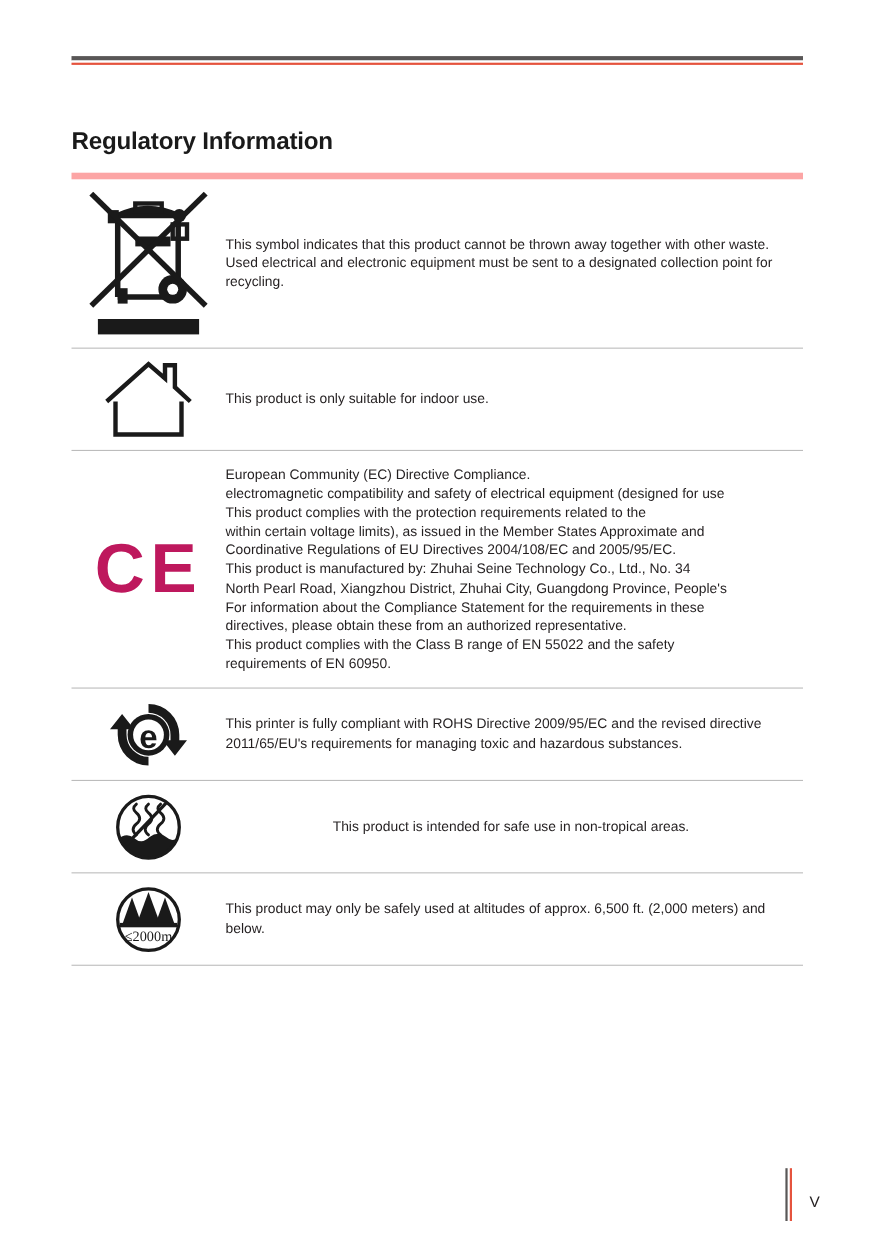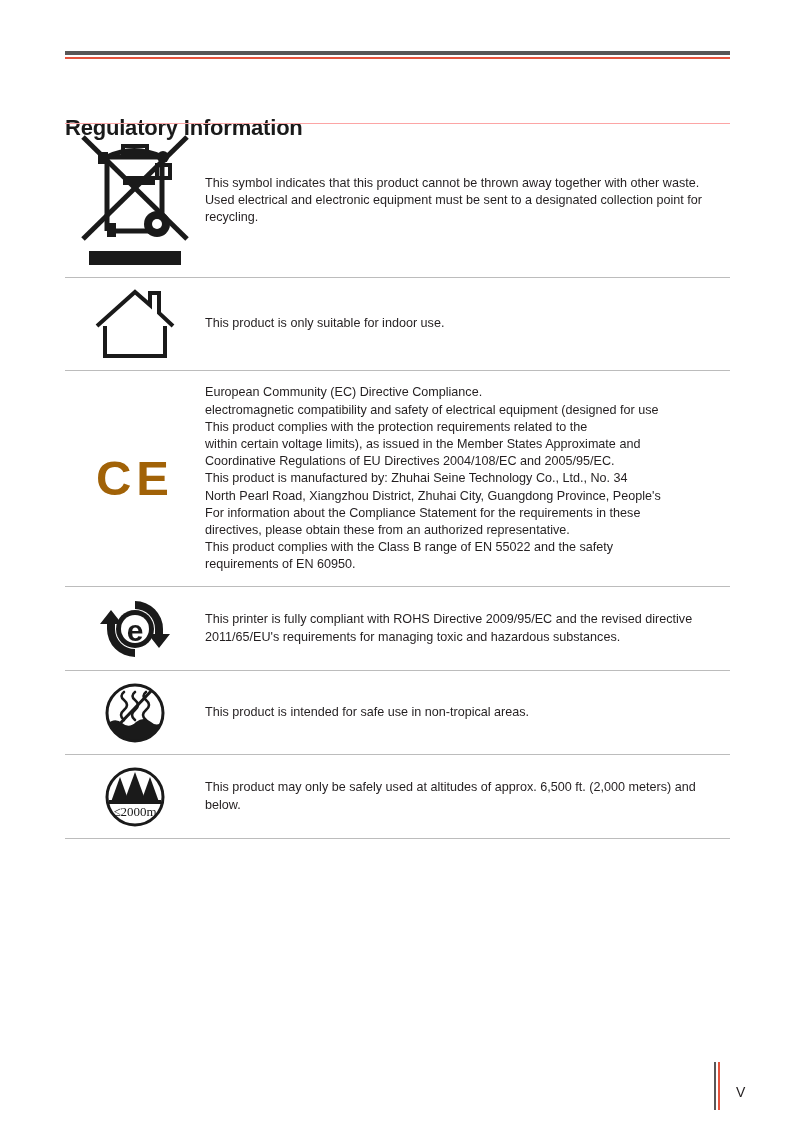--- a/index.html
+++ b/index.html
@@ -50,23 +50,23 @@
     font-weight: bold;
     letter-spacing: -0.2px;
     color: #1a1a1a;
     margin-top: 33px;
   }
 
   
   .table {
     position: absolute;
     left: 65px;
-    top: 123px;
+    top: 157px;
     width: 665px;
-    border-top: 1px solid #fca5a5;
+    border-top: 6px solid #fca5a5;
   }
   .row {
     display: flex;
     align-items: center;
     border-bottom: 1px solid #bcbcbc;
     box-sizing: border-box;
   }
   .cell-icon {
     width: 140px;
     flex: 0 0 140px;
@@ -83,32 +83,32 @@
     color: #231f20;
   }
   .cell-text p {
     margin: 0;
   }
 
   .row-weee   { height: 154px; }
   .row-indoor { height: 93px; }
   .row-ce     { height: 216px; }
   .row-rohs   { height: 84px; }
-  .row-tropic { height: 84px; }
+  .row-tropic { height: 84px; text-align: center; }
   .row-alt    { height: 84px; }
 
   .row-ce .cell-text { padding-top: 1px; }
 
   
   .ce-mark {
     font-family: "Liberation Sans", sans-serif;
-    font-size: 49px;
+    font-size: 63px;
     font-weight: bold;
     letter-spacing: 5px;
-    color: #a16207;
+    color: #be185d;
     line-height: 1;
   }
 
   
   .footer {
     position: absolute;
     left: 0;
     top: 1062px;
     width: 794px;
     height: 60px;

